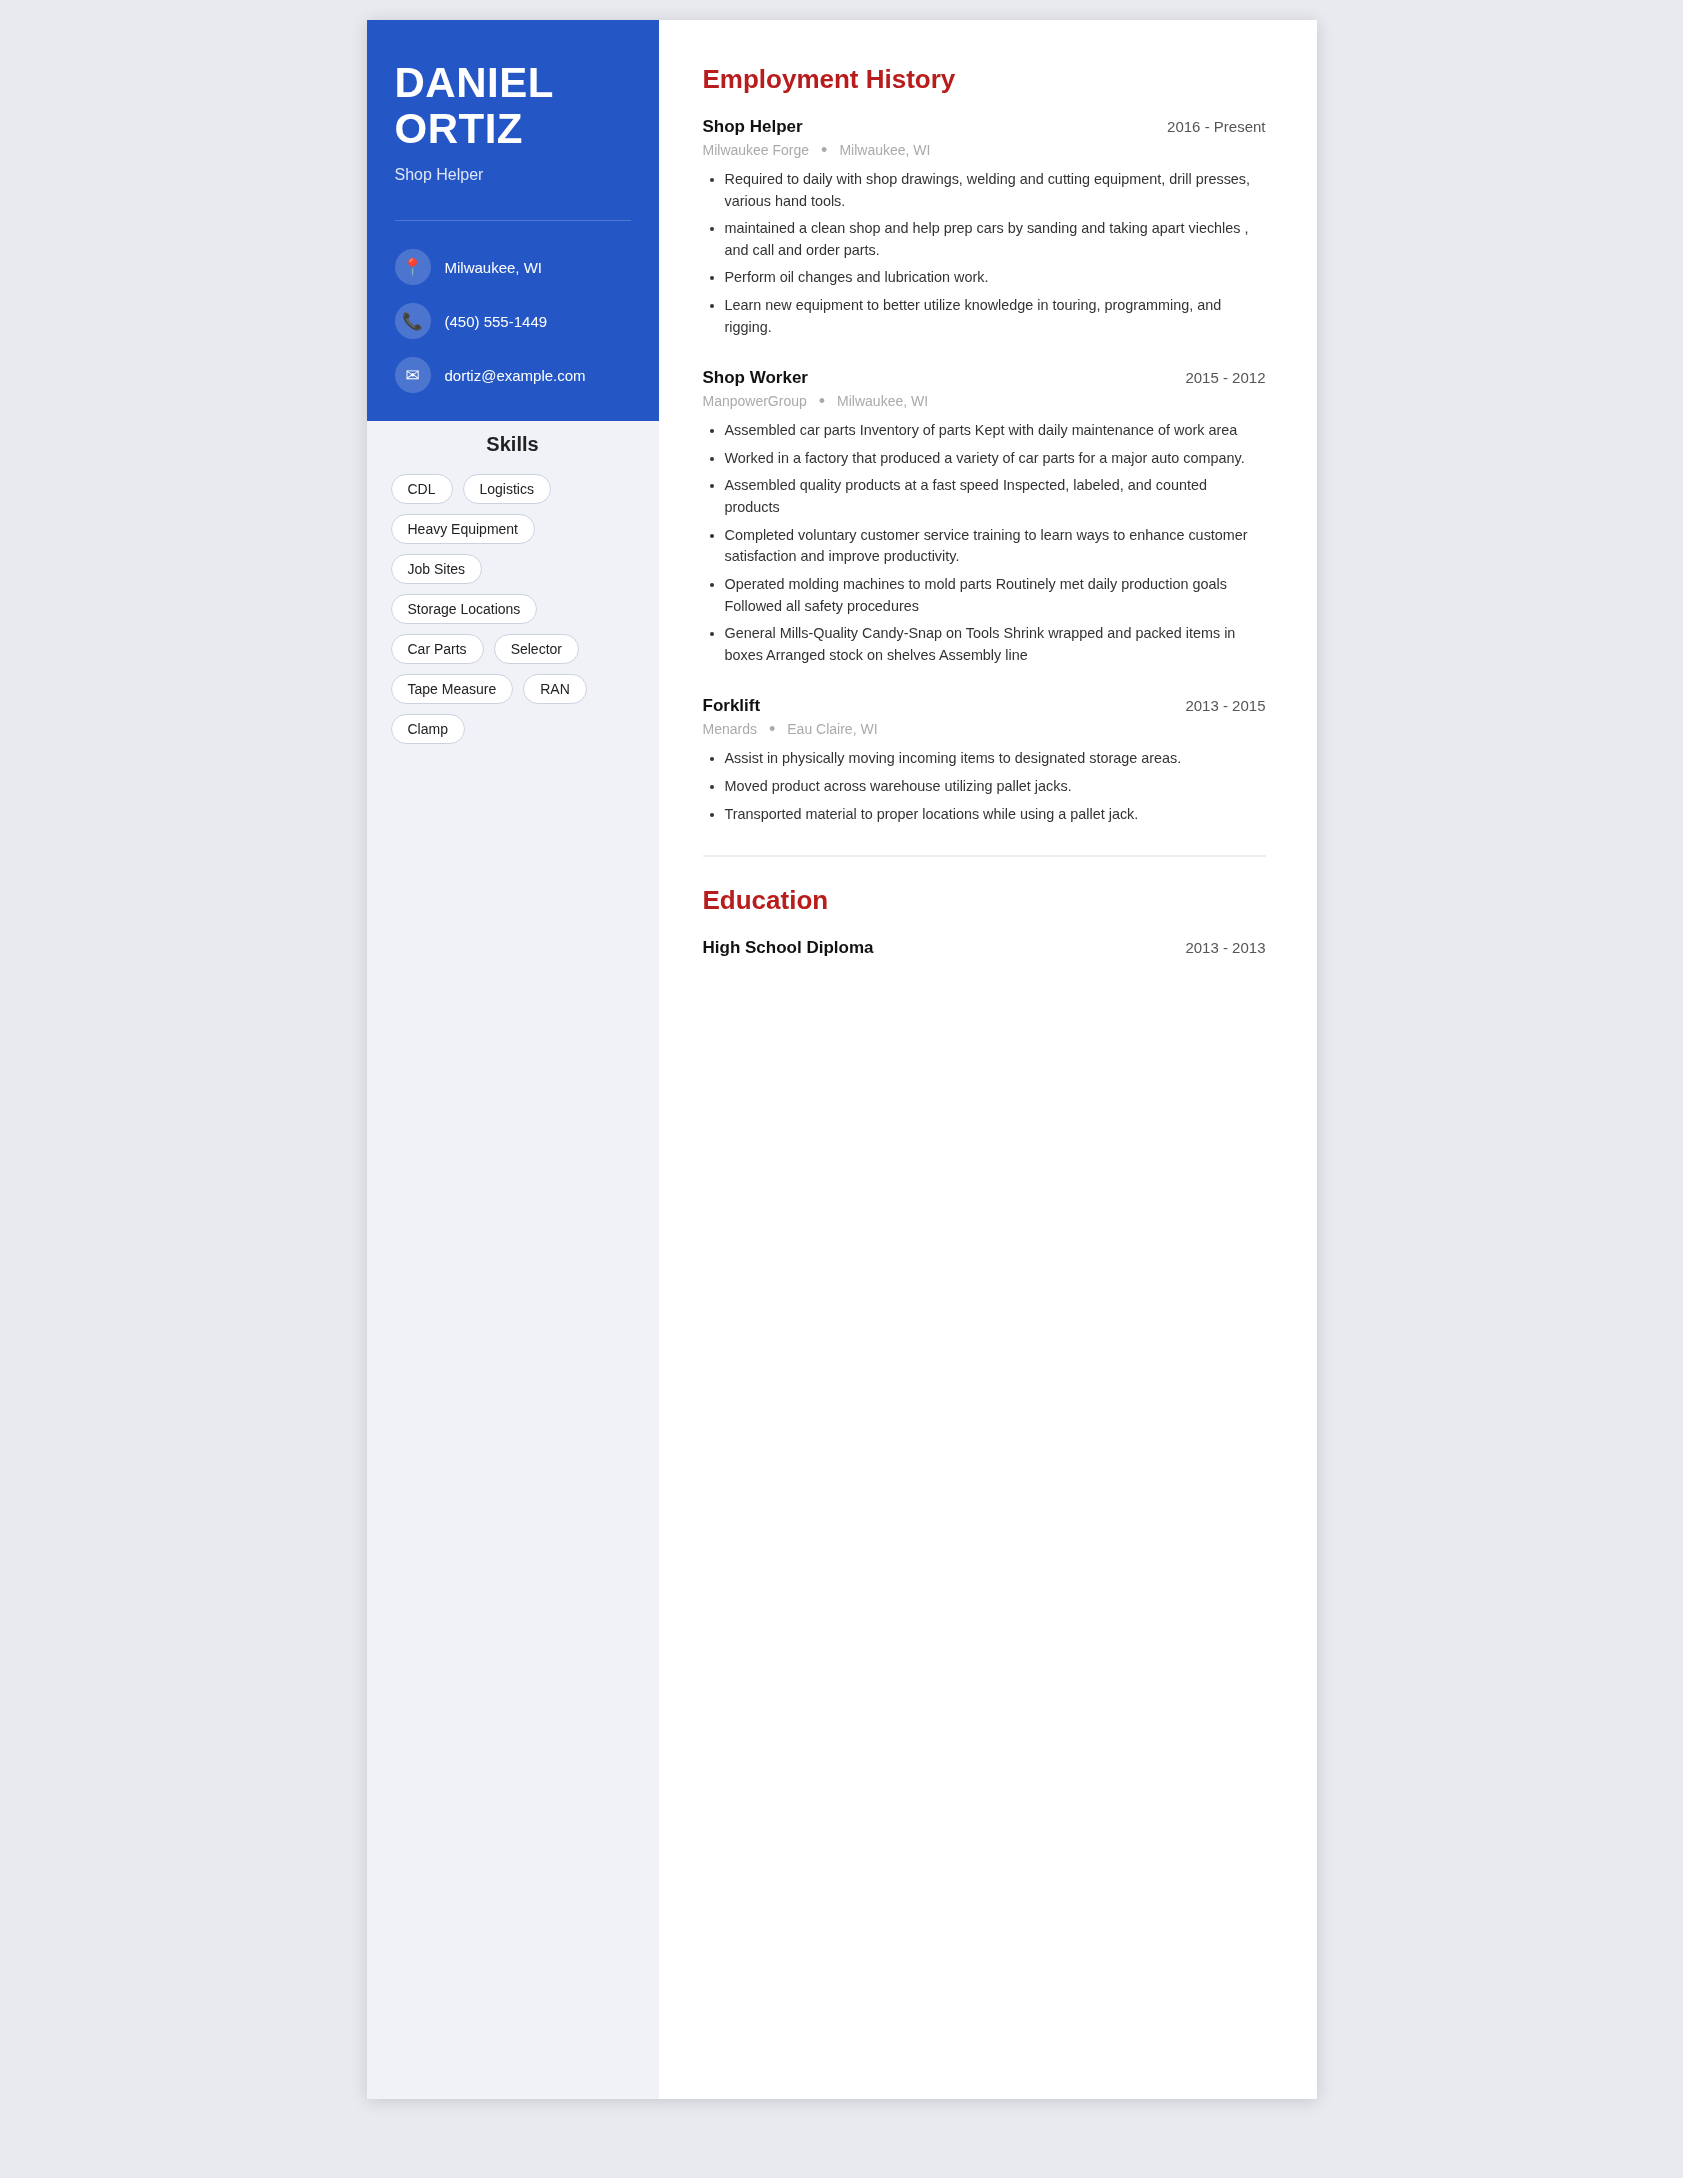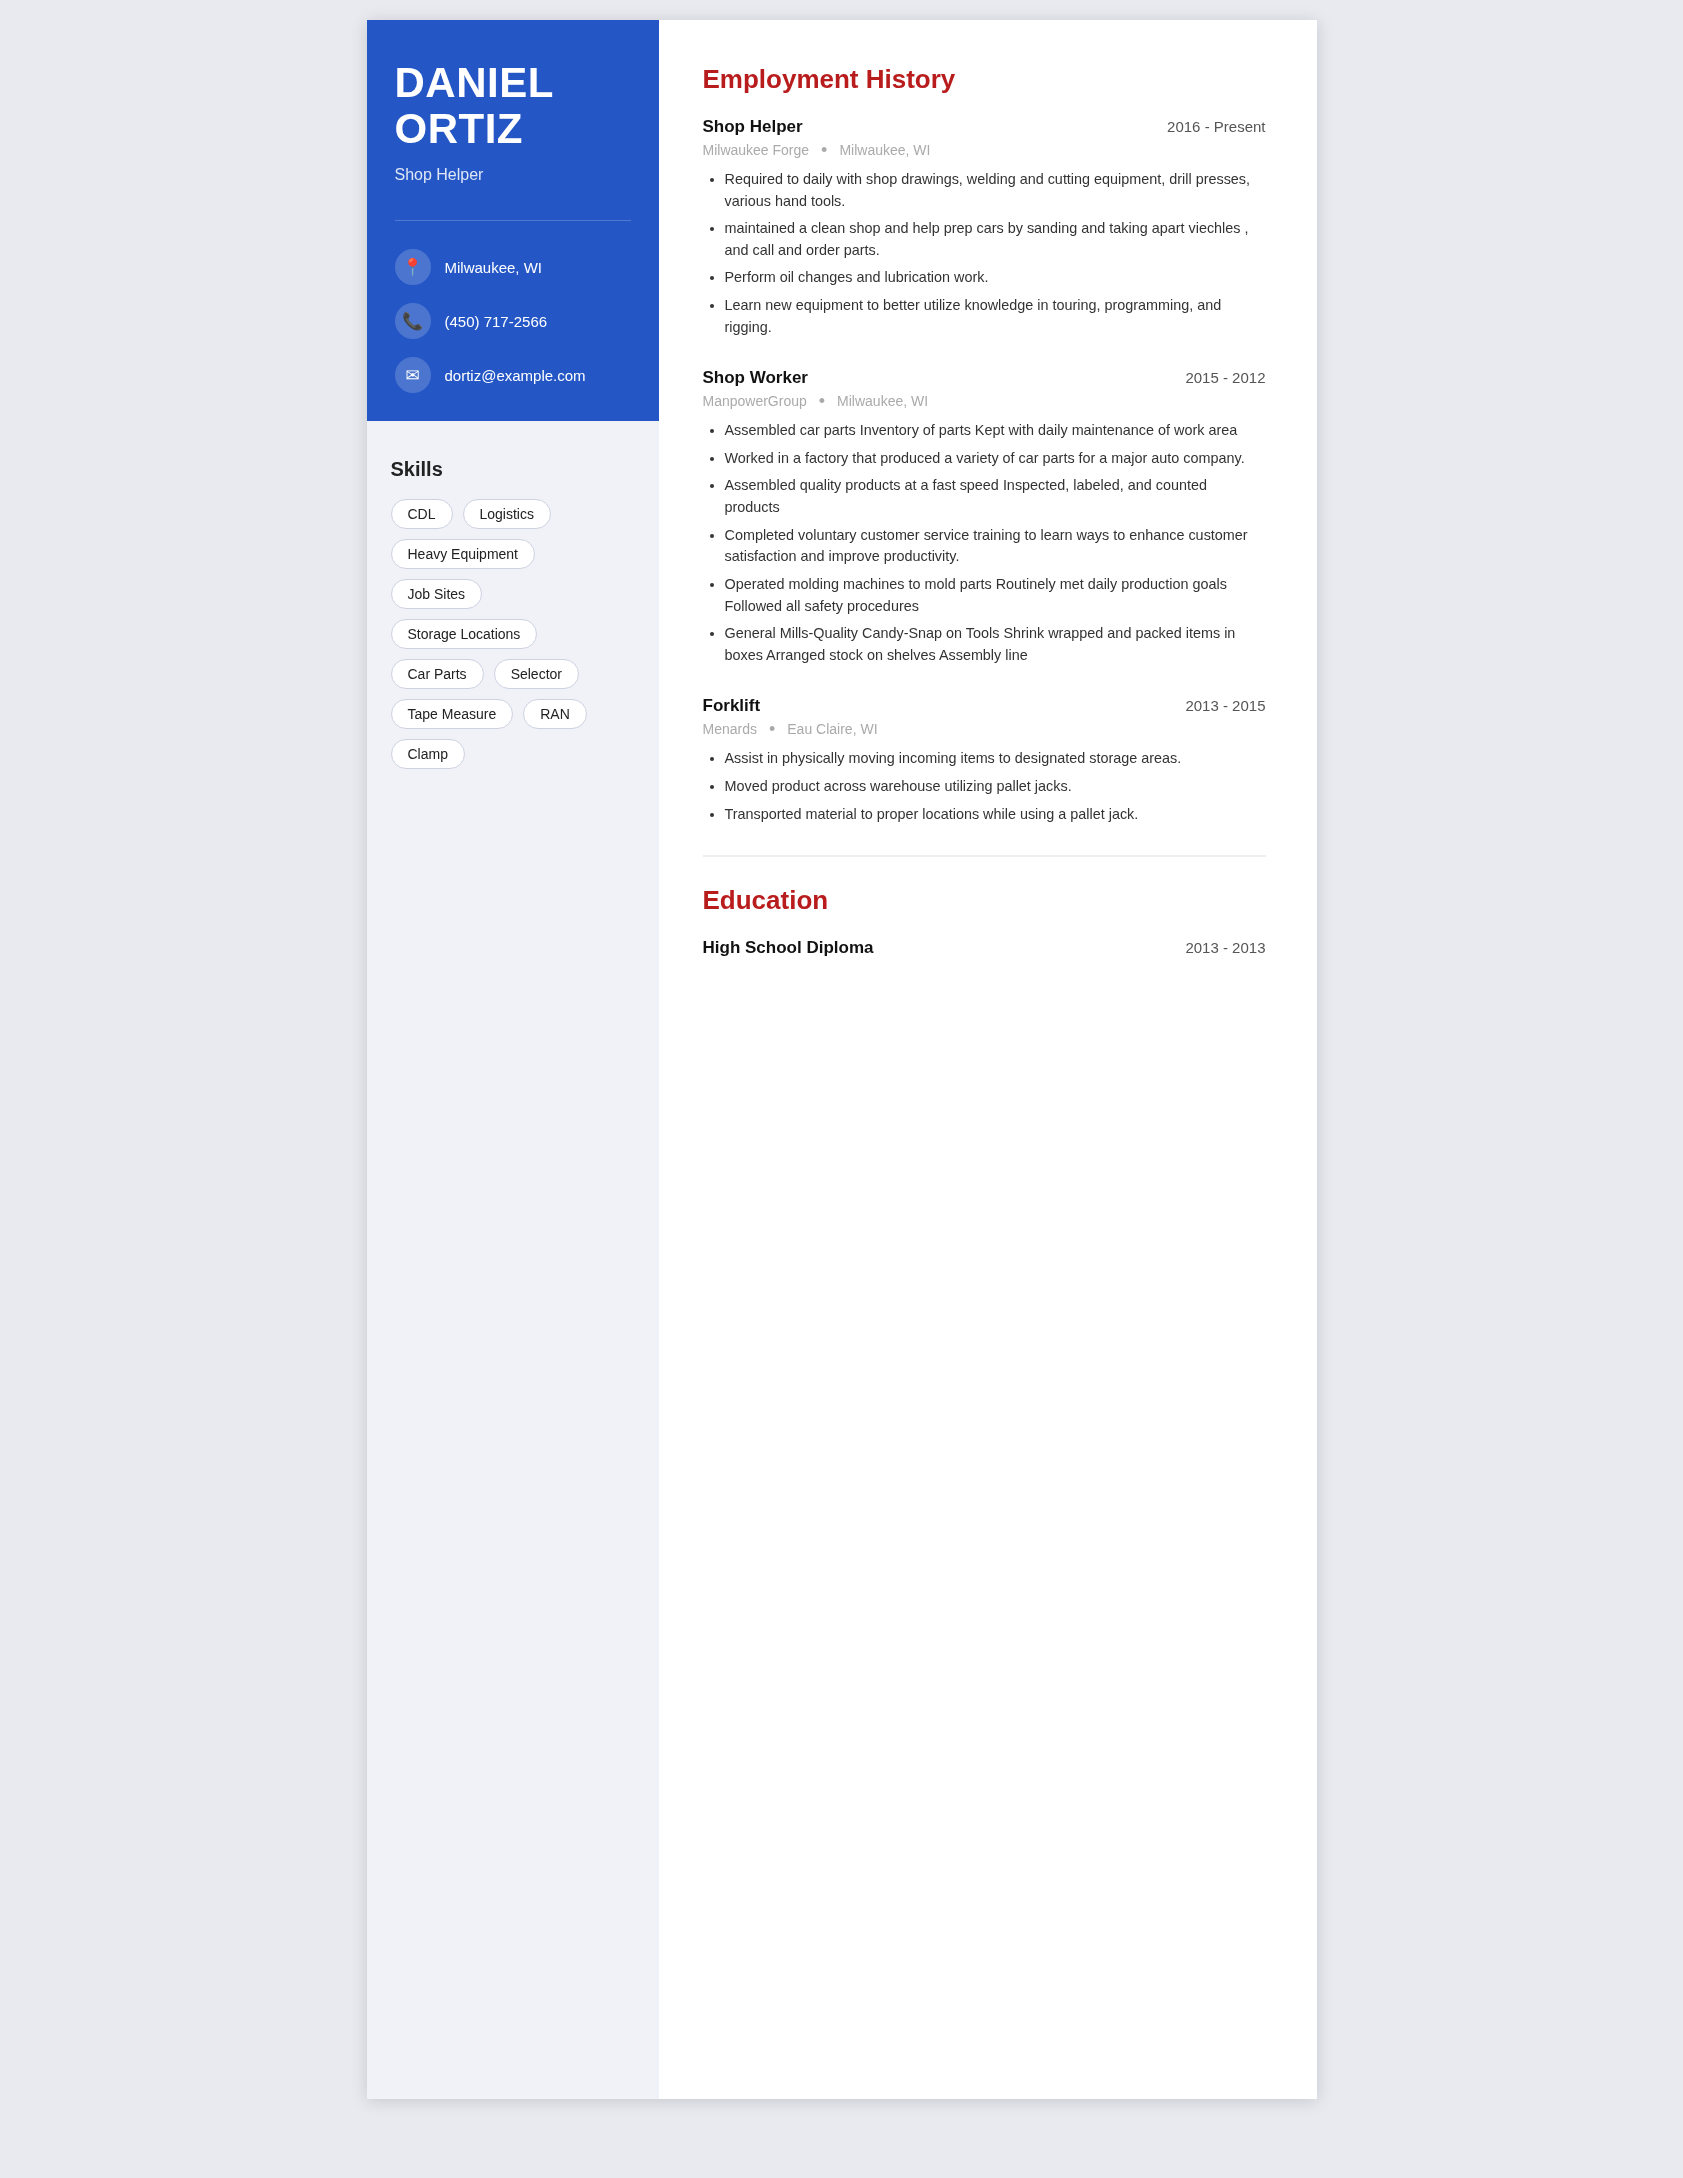--- a/index.html
+++ b/index.html
@@ -72,21 +72,22 @@
       background: rgba(255,255,255,0.18);
       display: flex;
       align-items: center;
       justify-content: center;
       flex-shrink: 0;
       font-size: 17px;
     }
     .sidebar-skills-section {
       background: #f0f2f8;
       flex: 1;
-      padding: 37px 24px;
+      padding: 12px 24px;
+      text-align: center;
     }
     .skills-heading {
       font-size: 20px;
       font-weight: 700;
       color: #222;
       margin-bottom: 18px;
     }
     .skills-tags {
       display: flex;
       flex-wrap: wrap;
@@ -197,21 +198,21 @@
 
     <div class="sidebar-divider"></div>
 
     <div class="sidebar-contact">
       <div class="contact-item">
         <div class="contact-icon">📍</div>
         <span>Milwaukee, WI</span>
       </div>
       <div class="contact-item">
         <div class="contact-icon">📞</div>
-        <span>(450) 717-2566</span>
+        <span>(450) 555-1449</span>
       </div>
       <div class="contact-item">
         <div class="contact-icon">✉</div>
         <span>dortiz@example.com</span>
       </div>
     </div>
 
     <div class="sidebar-skills-section">
       <div class="skills-heading">Skills</div>
       <div class="skills-tags" id="skills-container">

